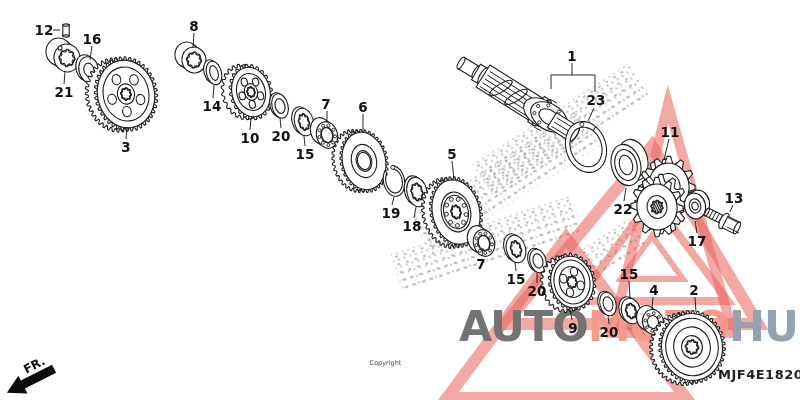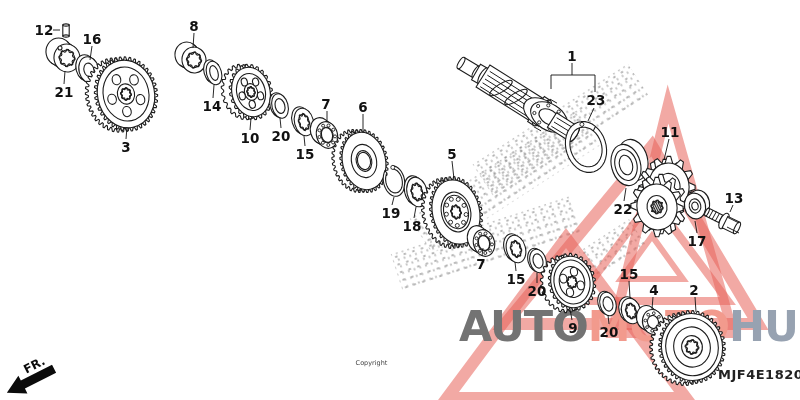--- a/index.html
+++ b/index.html
@@ -20,21 +20,21 @@
          letter-spacing:-1px;line-height:46px;white-space:nowrap;}
   
   #parts ellipse,#parts polygon{fill:#fff;stroke:#1c1c1c;stroke-width:1.1;}
   #parts circle{fill:#fff;stroke:#1c1c1c;stroke-width:.9;}
   #parts line{stroke:#1c1c1c;stroke-width:1;}
   #parts .nf{fill:none;}
   #parts .lead{stroke:#111;stroke-width:.9;}
   #parts text{font-family:"DejaVu Sans","Liberation Sans",sans-serif;
               font-weight:bold;font-size:13.5px;fill:#111;text-anchor:middle;}
   #wmtri path{fill:none;stroke-linejoin:miter;opacity:.55;}
-  #copyright{position:absolute;left:234px;top:359px;width:275px;text-align:center;
+  #copyright{position:absolute;left:248px;top:359px;width:275px;text-align:center;
              font-size:6.5px;line-height:8px;color:#444;}
   #diagcode{position:absolute;left:718px;top:367px;font-size:13px;font-weight:bold;
             color:#222;letter-spacing:.5px;}
   #frarrow{position:absolute;left:0;top:340px;width:110px;height:60px;}
 </style>
 </head>
 <body>
 
 <div id="stage">
 

